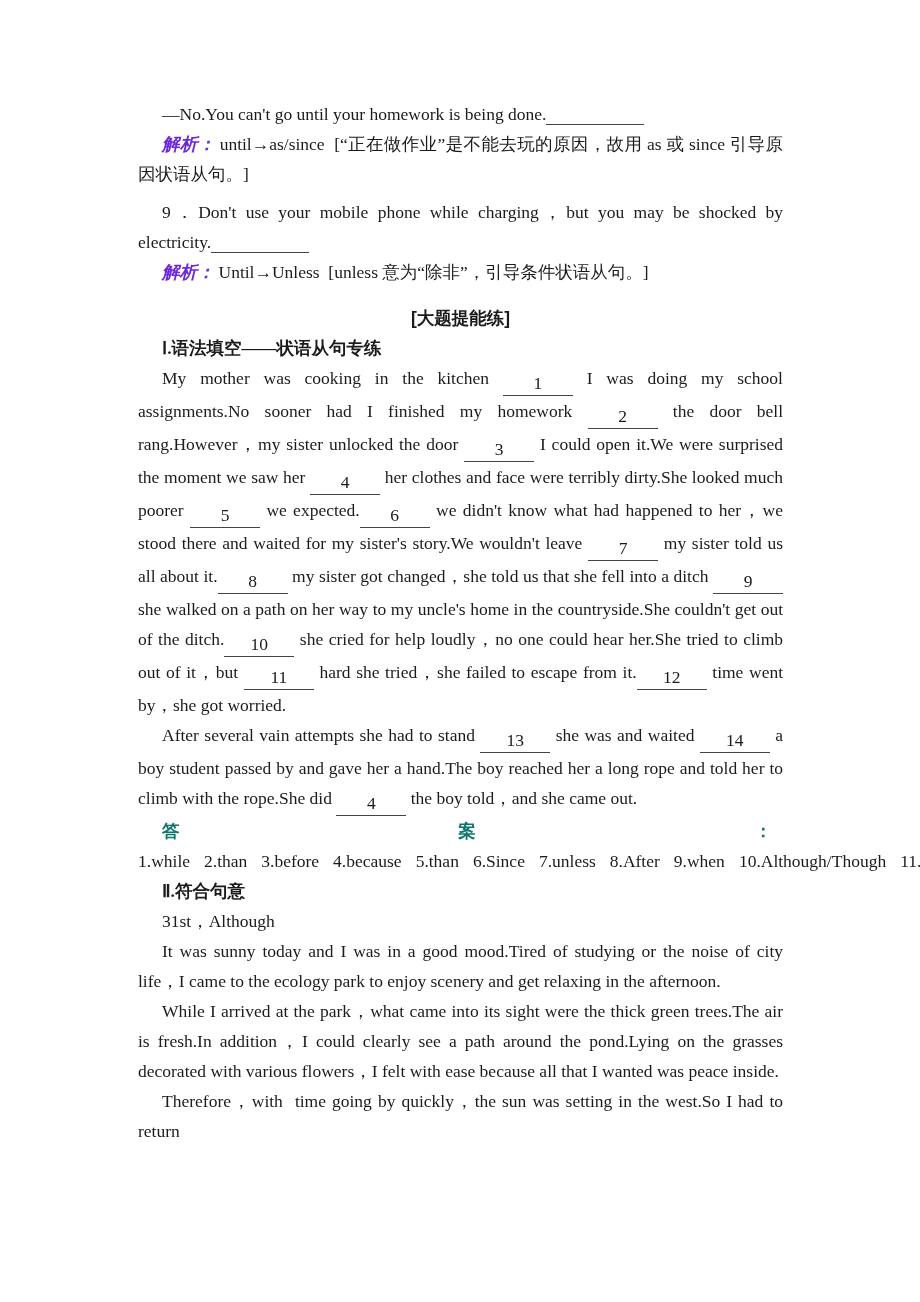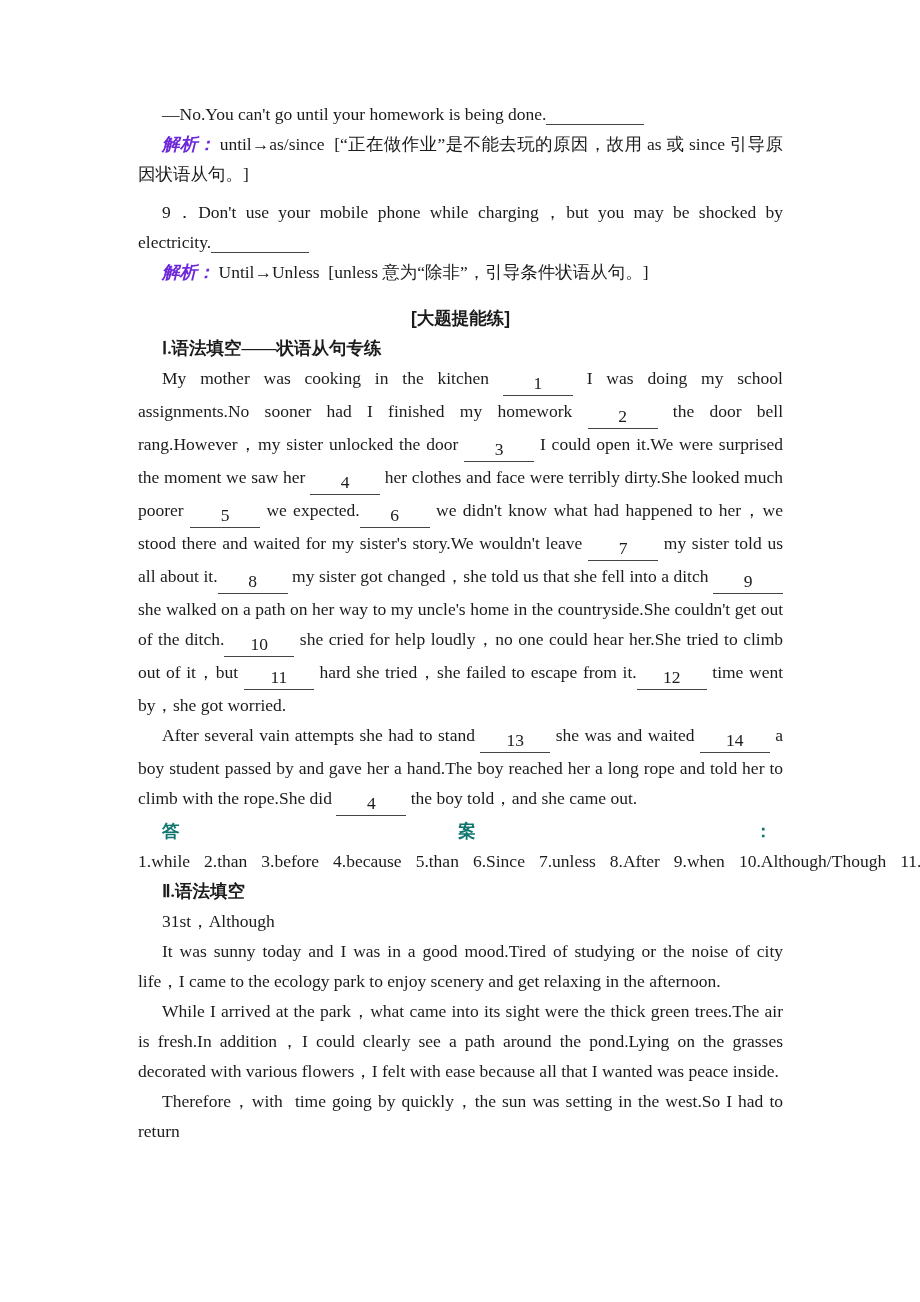--- a/index.html
+++ b/index.html
@@ -83,21 +83,21 @@
   <p class="center-heading mt5">[大题提能练]</p>
 
   <p class="heading indent">Ⅰ.语法填空——状语从句专练</p>
 
   <p class="indent">My mother was cooking in the kitchen <span class="blank">1</span> I was doing my school assignments.No sooner had I finished my homework <span class="blank">2</span> the door bell rang.However，my sister unlocked the door <span class="blank">3</span> I could open it.We were surprised the moment we saw her <span class="blank">4</span> her clothes and face were terribly dirty.She looked much poorer <span class="blank">5</span> we expected.<span class="blank">6</span> we didn't know what had happened to her，we stood there and waited for my sister's story.We wouldn't leave <span class="blank">7</span> my sister told us all about it.<span class="blank">8</span> my sister got changed，she told us that she fell into a ditch <span class="blank">9</span> she walked on a path on her way to my uncle's home in the countryside.She couldn't get out of the ditch.<span class="blank">10</span> she cried for help loudly，no one could hear her.She tried to climb out of it，but <span class="blank">11</span> hard she tried，she failed to escape from it.<span class="blank">12</span> time went by，she got worried.</p>
 
   <p class="indent">After several vain attempts she had to stand <span class="blank">13</span> she was and waited <span class="blank">14</span> a boy student passed by and gave her a hand.The boy reached her a long rope and told her to climb with the rope.She did <span class="blank">4</span> the boy told，and she came out.</p>
 
   <p class="indent"><span class="answers-label">答案：</span><span><span class="ans-item">1.while</span><span class="ans-item">2.than</span><span class="ans-item">3.before</span><span class="ans-item">4.because</span><span class="ans-item">5.than</span><span class="ans-item">6.Since</span><span class="ans-item">7.unless</span><span class="ans-item">8.After</span><span class="ans-item">9.when</span><span class="ans-item">10.Although/Though</span><span class="ans-item">11.however</span></span></p>
 
-  <p class="heading indent">Ⅱ.语法填空</p>
+  <p class="heading indent">Ⅱ.符合句意</p>
 
   <p class="indent">31st，Although</p>
 
   <p class="indent">It was sunny today and I was in a good mood.Tired of studying or the noise of city life，I came to the ecology park to enjoy scenery and get relaxing in the afternoon.</p>
 
   <p class="indent">While I arrived at the park，what came into its sight were the thick green trees.The air is fresh.In addition，I could clearly see a path around the pond.Lying on the grasses decorated with various flowers，I felt with ease because all that I wanted was peace inside.</p>
 
   <p class="indent">Therefore，with&nbsp; time going by quickly，the sun was setting in the west.So I had to return</p>
 
 </div>

